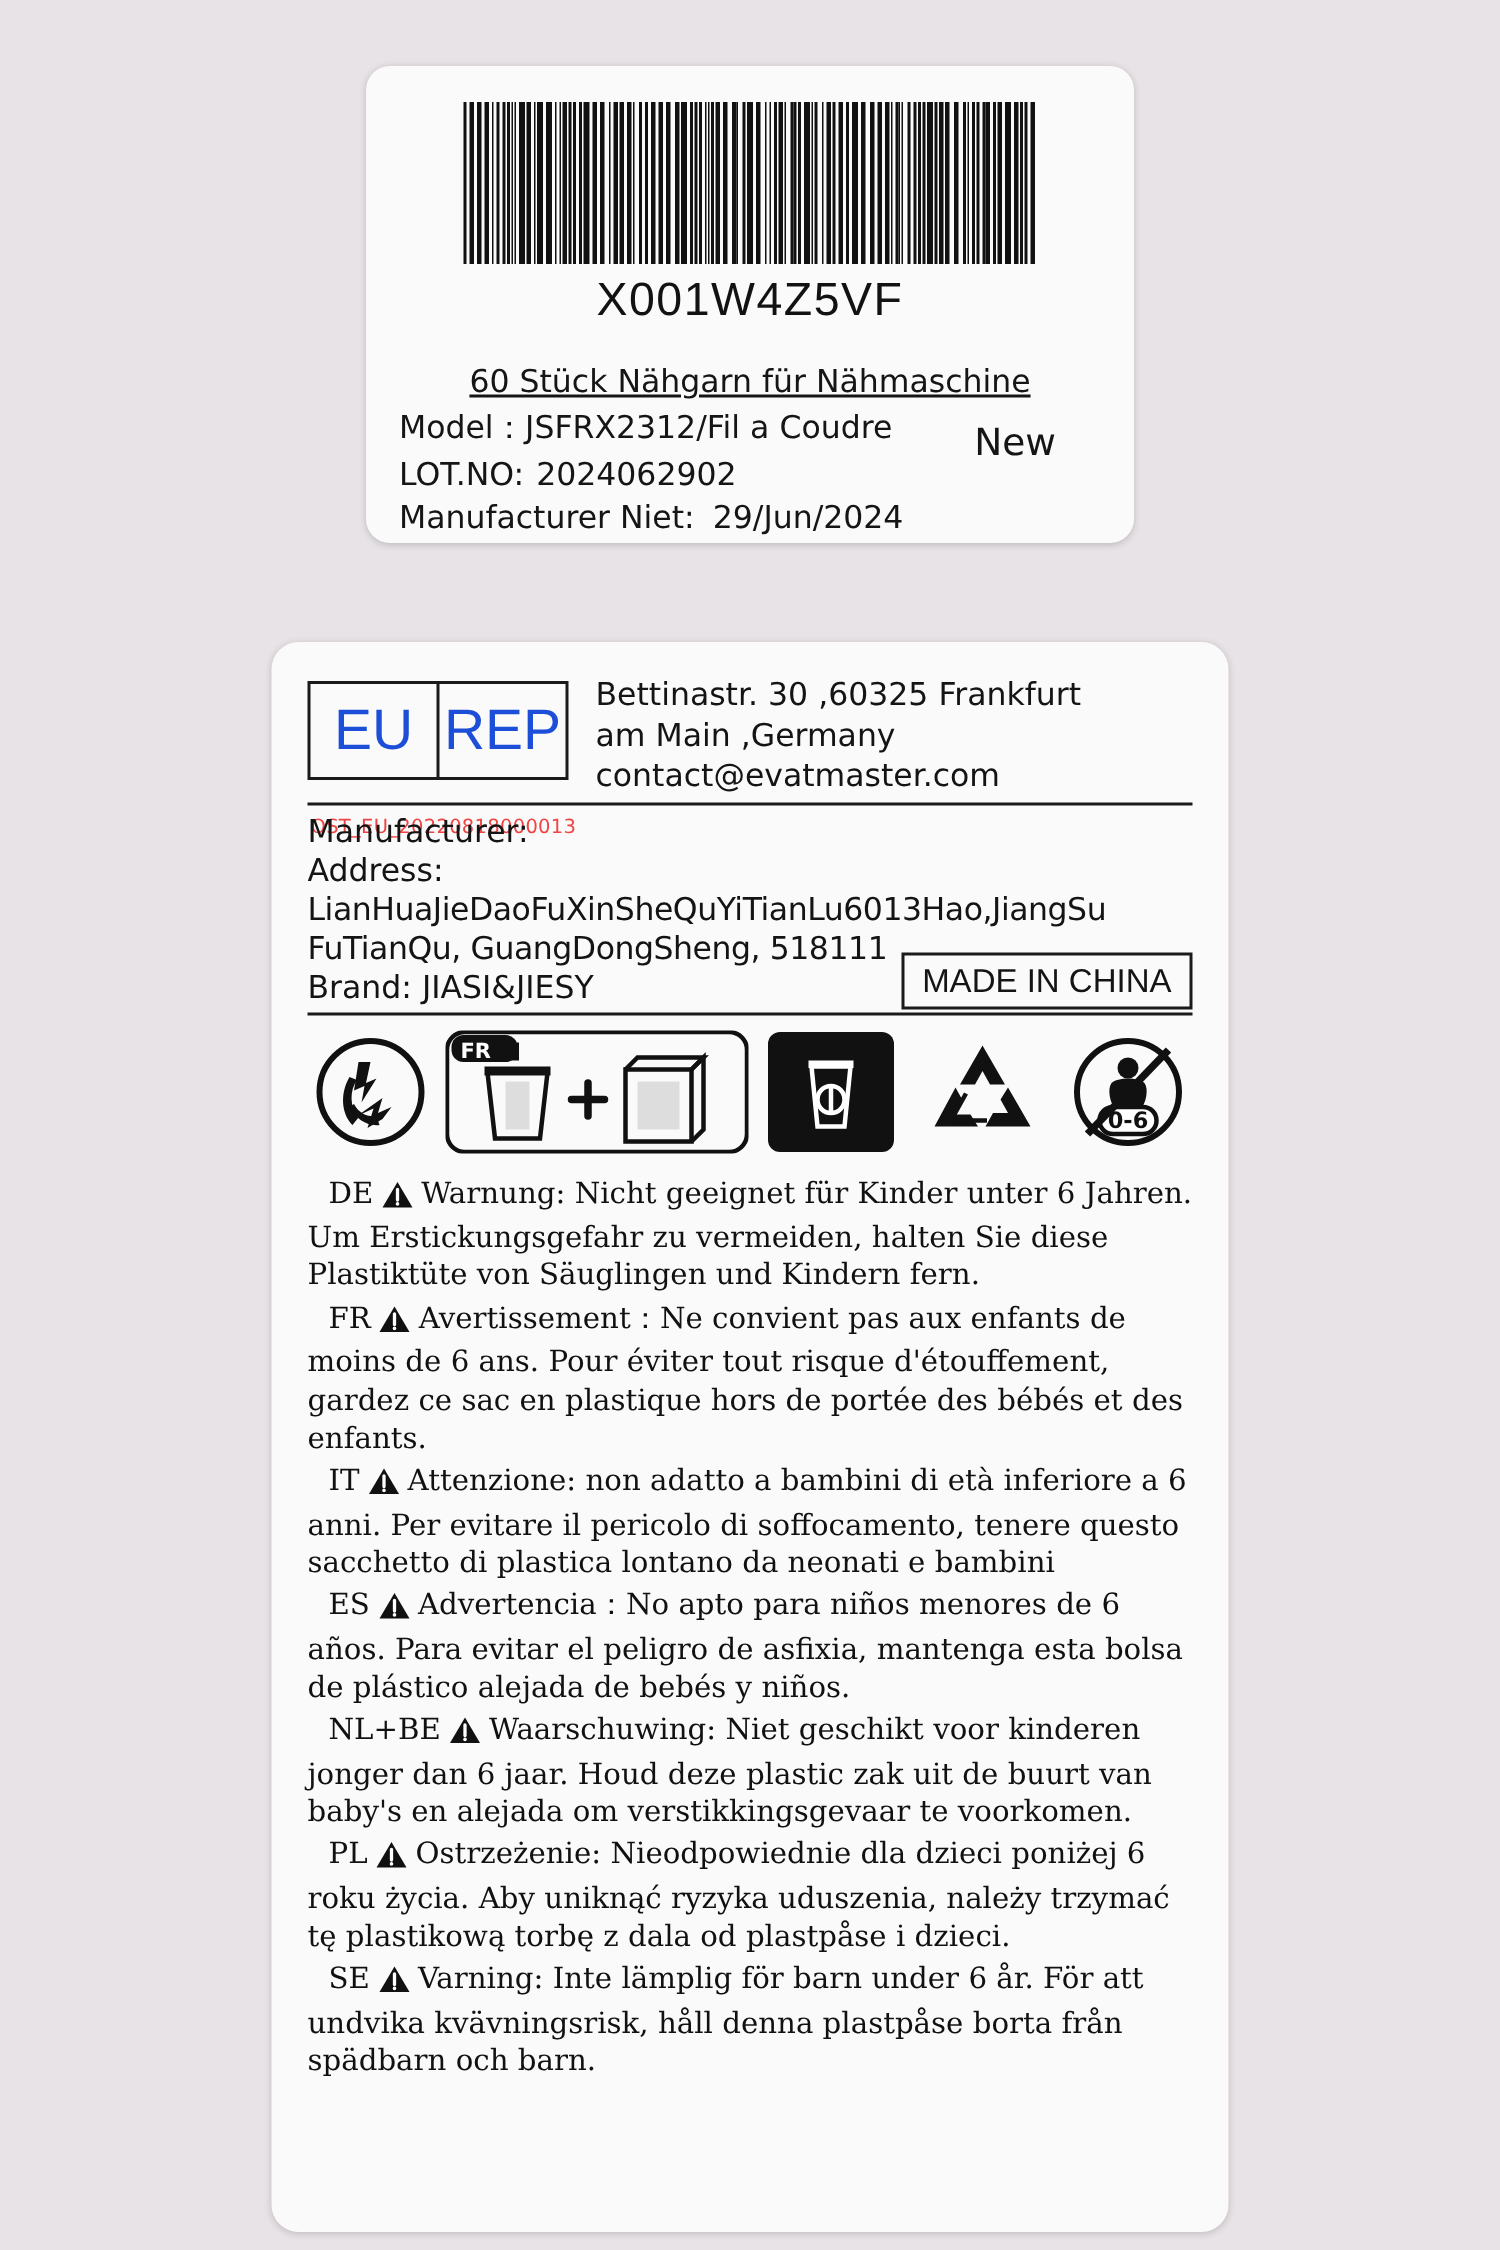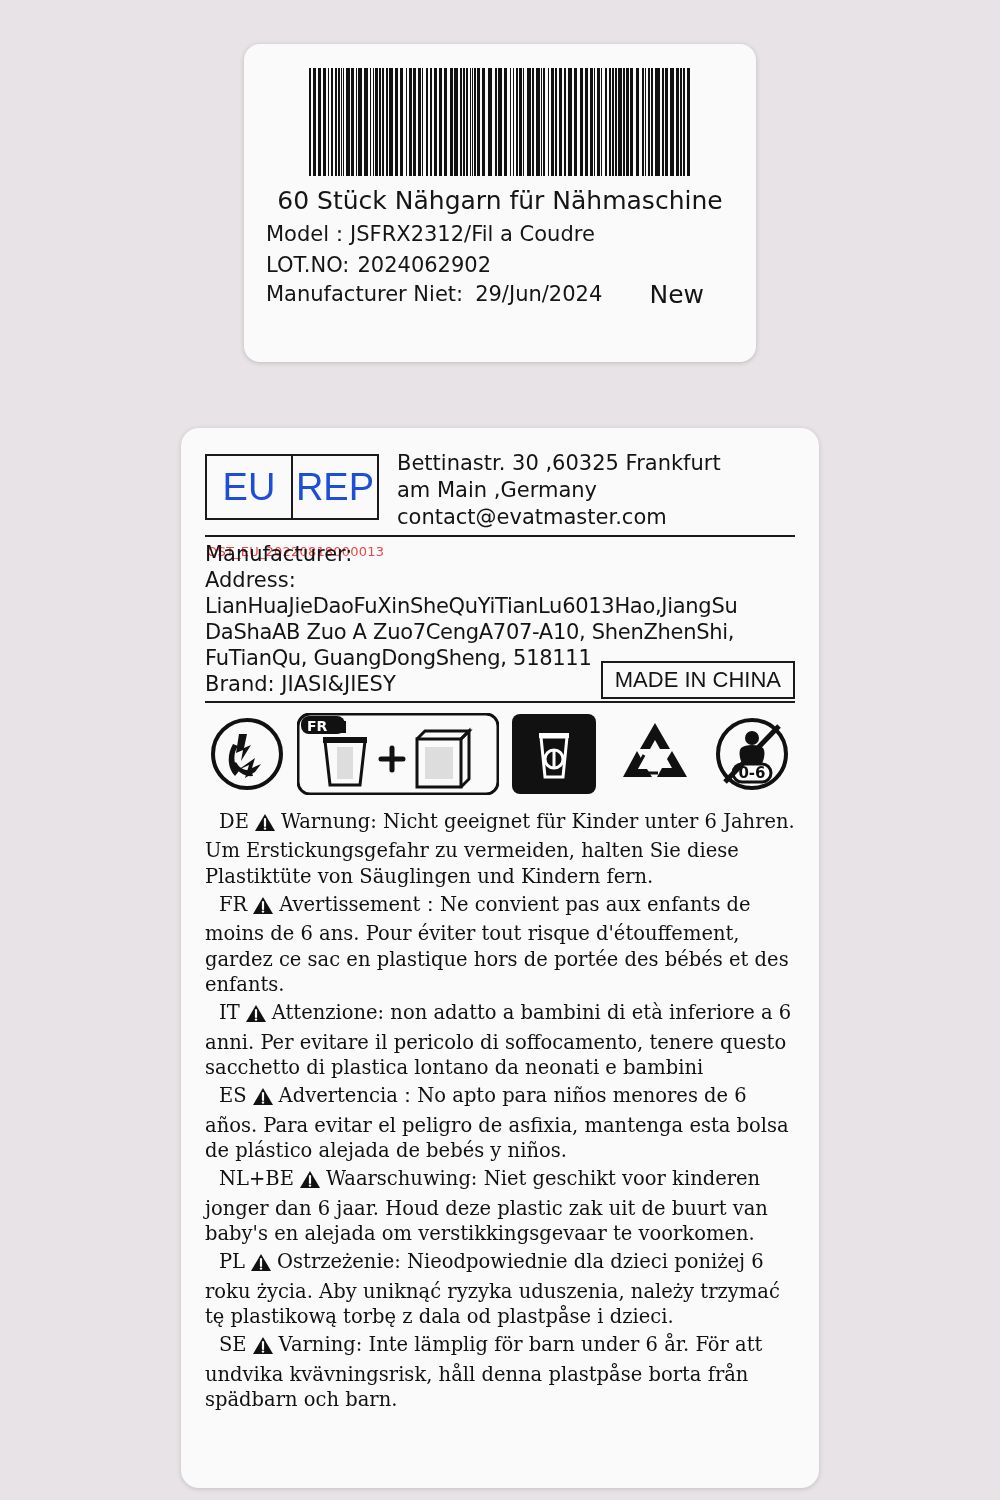--- a/index.html
+++ b/index.html
@@ -46,24 +46,25 @@
     text-align: center;
     font-size: 31px;
     letter-spacing: 1px;
     color: #121212;
     margin-top: 6px;
     font-family: "Liberation Sans", sans-serif;
     font-weight: 500;
   }
   .product-title {
     text-align: center;
-    font-size: 25px;
+    font-size: 21px;
     color: #151515;
-    margin-top: 10px;
-    font-family: "DejaVu Sans", sans-serif;
+    margin-top: 24px;
+    font-family: "DejaVu Sans", sans-serif;
+    text-decoration: underline;
   }
   .meta-line {
     font-size: 21px;
     color: #151515;
     margin-top: 5px;
     font-family: "DejaVu Sans", sans-serif;
     display: flex;
     align-items: baseline;
   }
   .meta-line .lbl { white-space: pre; }
@@ -377,20 +378,21 @@
       <i style="width:4px"></i>
       <i style="width:1px;background:transparent"></i>
       <i style="width:2px"></i>
       <i style="width:2px;background:transparent"></i>
       <i style="width:2px"></i>
       <i style="width:2px;background:transparent"></i>
       <i style="width:4px"></i>
       <i style="width:1px;background:transparent"></i>
     </div>
 
+  <div class="barcode-number">X001W4Z5VF</div>
 
   <div class="product-title">60 Stück Nähgarn für Nähmaschine</div>
 
   <div class="meta-line">
     <span class="lbl">Model：</span>
     <span class="val">JSFRX2312/Fil a Coudre</span>
   </div>
 
   <div class="meta-line">
     <span class="lbl">LOT.NO:</span>
@@ -417,21 +419,20 @@
       <div>Bettinastr. 30 ,60325 Frankfurt</div>
       <div>am Main ,Germany</div>
       <div>contact@evatmaster.com</div>
     </div>
   </div>
 
   <div class="manufacturer-block">
     <div>Manufacturer:</div>
     <div>Address:</div>
     <div class="squeeze">LianHuaJieDaoFuXinSheQuYiTianLu6013Hao,JiangSu</div>
-    <div class="squeeze">DaShaAB Zuo A Zuo7CengA707-A10, ShenZhenShi,</div>
     <div class="squeeze">FuTianQu, GuangDongSheng, 518111</div>
     <div>Brand: JIASI&amp;JIESY</div>
     <div class="made-in-china">MADE IN CHINA</div>
   </div>
 
   <div class="pictos">
 
     <span class="picto">
       <svg width="76" height="80" viewBox="0 0 76 80">
         <circle cx="38" cy="40" r="34" fill="none" stroke="#111" stroke-width="4"></circle>

